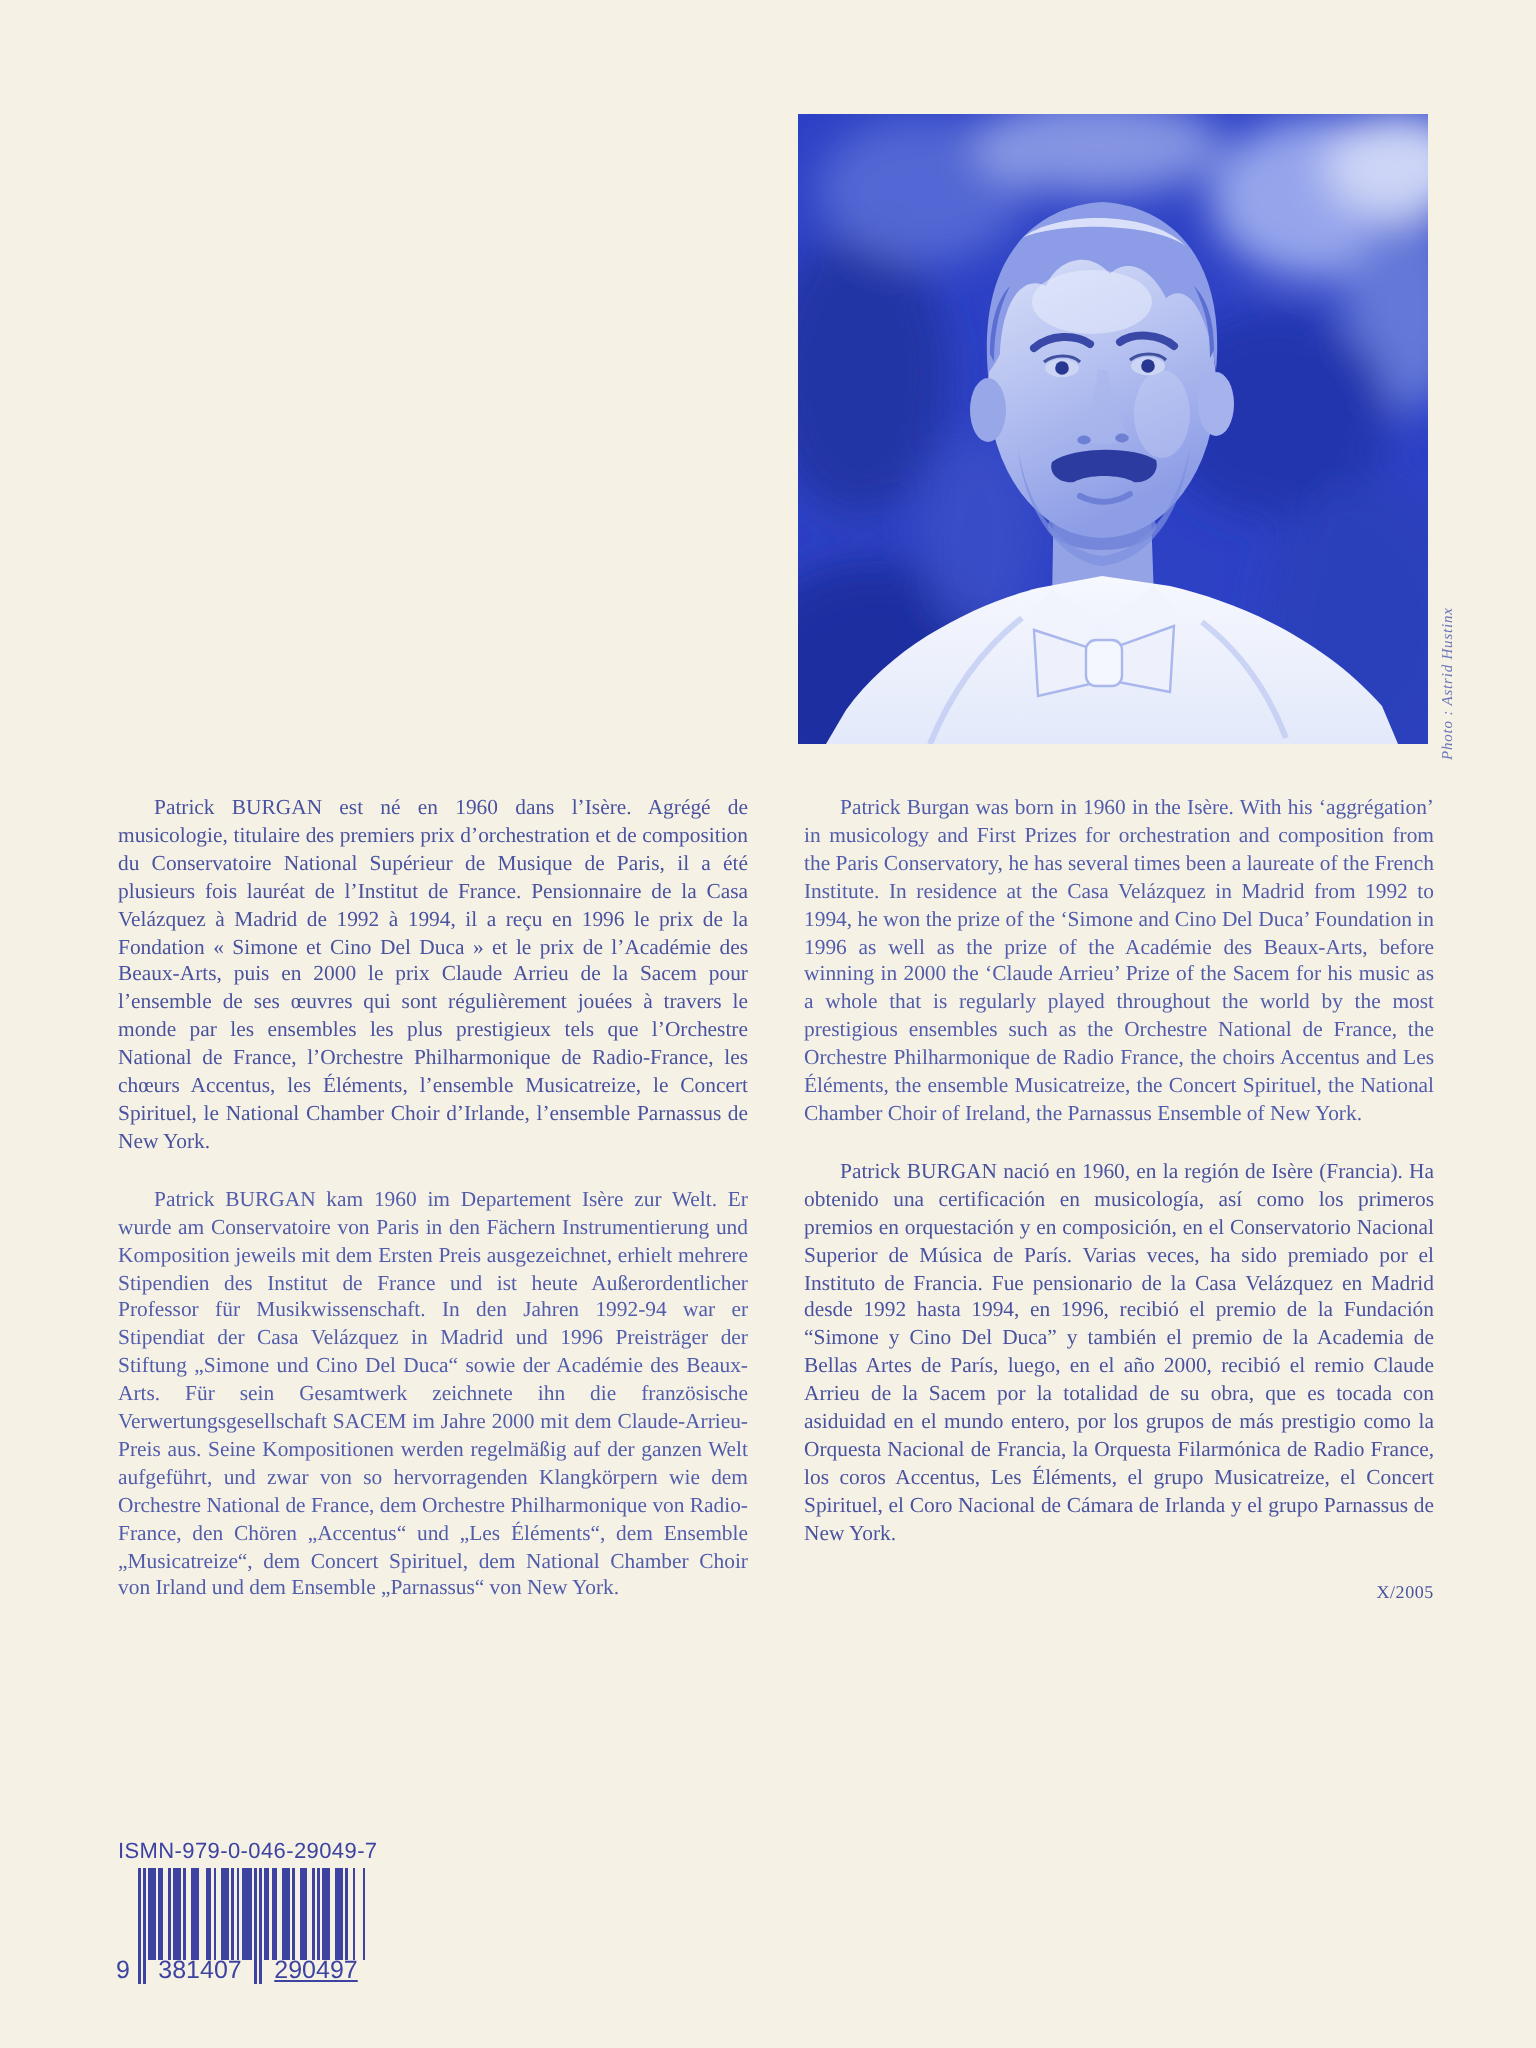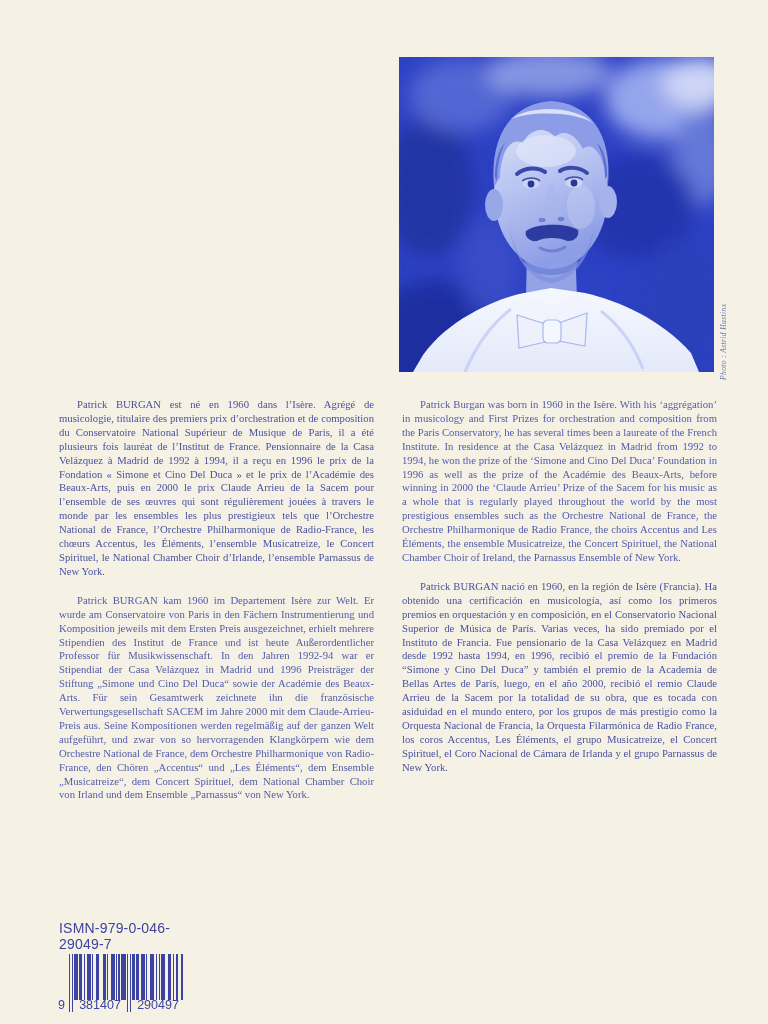--- a/index.html
+++ b/index.html
@@ -32,32 +32,32 @@
   .credit{
     position:absolute;left:719px;top:264px;height:116px;
     writing-mode:vertical-rl;transform:rotate(180deg);
     font-style:italic;font-size:7.5px;letter-spacing:.4px;
     color:#6a74b8;white-space:nowrap;
   }
   
   .barcode{position:absolute;left:57px;top:920px;width:150px;color:var(--barcode-ink,#3d43a0);}
   .ismn{
     font-family:"Liberation Sans",sans-serif;
-    font-size:14px;letter-spacing:.2px;margin:0 0 2px 2px;
+    font-size:11px;letter-spacing:.2px;margin:0 0 2px 2px;
   }
   .bars-wrap{position:relative;width:120px;height:72px;margin-left:12px;}
   .bars-wrap svg{display:block;}
   .bc-digit{
     position:absolute;top:45px;
     font-family:"Liberation Sans",sans-serif;
     font-size:12.5px;line-height:13px;color:var(--barcode-ink,#3d43a0);
   }
   .bc-lead{left:-11px;}
   .bc-g1{left:5px;width:52px;text-align:center;}
-  .bc-g2{left:63px;width:52px;text-align:center;}
+  .bc-g2{left:63px;width:52px;text-align:center;text-decoration:underline;}
 </style>
 </head>
 <body>
 
 <div class="page">
 
   <div class="photo">
     <svg viewBox="0 0 315 315" preserveAspectRatio="none">
       <defs>
         <filter id="soft" x="-30%" y="-30%" width="160%" height="160%">
@@ -142,20 +142,21 @@
   <div class="credit">Photo : Astrid Hustinx</div>
 
   <div class="col col-left">
     <p>Patrick BURGAN est né en 1960 dans l’Isère. Agrégé de musicologie, titulaire des premiers prix d’orchestration et de composition du Conservatoire National Supérieur de Musique de Paris, il a été plusieurs fois lauréat de l’Institut de France. Pensionnaire de la Casa Velázquez à Madrid de 1992 à 1994, il a reçu en 1996 le prix de la Fondation « Simone et Cino Del Duca » et le prix de l’Académie des Beaux-Arts, puis en 2000 le prix Claude Arrieu de la Sacem pour l’ensemble de ses œuvres qui sont régulièrement jouées à travers le monde par les ensembles les plus prestigieux tels que l’Orchestre National de France, l’Orchestre Philharmonique de Radio-France, les chœurs Accentus, les Éléments, l’ensemble Musicatreize, le Concert Spirituel, le National Chamber Choir d’Irlande, l’ensemble Parnassus de New York.</p>
     <p class="para-italic">Patrick BURGAN kam 1960 im Departement Isère zur Welt. Er wurde am Conservatoire von Paris in den Fächern Instrumentierung und Komposition jeweils mit dem Ersten Preis ausgezeichnet, erhielt mehrere Stipendien des Institut de France und ist heute Außerordentlicher Professor für Musikwissenschaft. In den Jahren 1992-94 war er Stipendiat der Casa Velázquez in Madrid und 1996 Preisträger der Stiftung „Simone und Cino Del Duca“ sowie der Académie des Beaux-Arts. Für sein Gesamtwerk zeichnete ihn die französische Verwertungsgesellschaft SACEM im Jahre 2000 mit dem Claude-Arrieu-Preis aus. Seine Kompositionen werden regelmäßig auf der ganzen Welt aufgeführt, und zwar von so hervorragenden Klangkörpern wie dem Orchestre National de France, dem Orchestre Philharmonique von Radio-France, den Chören „Accentus“ und „Les Éléments“, dem Ensemble „Musicatreize“, dem Concert Spirituel, dem National Chamber Choir von Irland und dem Ensemble „Parnassus“ von New York.</p>
   </div>
 
   <div class="col col-right">
     <p class="para-italic">Patrick Burgan was born in 1960 in the Isère. With his ‘aggrégation’ in musicology and First Prizes for orchestration and composition from the Paris Conservatory, he has several times been a laureate of the French Institute. In residence at the Casa Velázquez in Madrid from 1992 to 1994, he won the prize of the ‘Simone and Cino Del Duca’ Foundation in 1996 as well as the prize of the Académie des Beaux-Arts, before winning in 2000 the ‘Claude Arrieu’ Prize of the Sacem for his music as a whole that is regularly played throughout the world by the most prestigious ensembles such as the Orchestre National de France, the Orchestre Philharmonique de Radio France, the choirs Accentus and Les Éléments, the ensemble Musicatreize, the Concert Spirituel, the National Chamber Choir of Ireland, the Parnassus Ensemble of New York.</p>
     <p>Patrick BURGAN nació en 1960, en la región de Isère (Francia). Ha obtenido una certificación en musicología, así como los primeros premios en orquestación y en composición, en el Conservatorio Nacional Superior de Música de París. Varias veces, ha sido premiado por el Instituto de Francia. Fue pensionario de la Casa Velázquez en Madrid desde 1992 hasta 1994, en 1996, recibió el premio de la Fundación “Simone y Cino Del Duca” y también el premio de la Academia de Bellas Artes de París, luego, en el año 2000, recibió el remio Claude Arrieu de la Sacem por la totalidad de su obra, que es tocada con asiduidad en el mundo entero, por los grupos de más prestigio como la Orquesta Nacional de Francia, la Orquesta Filarmónica de Radio France, los coros Accentus, Les Éléments, el grupo Musicatreize, el Concert Spirituel, el Coro Nacional de Cámara de Irlanda y el grupo Parnassus de New York.</p>
+    <div class="plate">X/2005</div>
   </div>
 
   <div class="barcode">
     <div class="ismn">ISMN-979-0-046-29049-7</div>
     <div class="bars-wrap">
       <svg id="barcode-svg" width="120" height="58" viewBox="0 0 120 58" shape-rendering="crispEdges">
           <rect x="0.00" y="0" width="1.31" height="58" fill="#3d43a0"></rect>
           <rect x="2.53" y="0" width="1.31" height="58" fill="#3d43a0"></rect>
           <rect x="5.05" y="0" width="1.31" height="46" fill="#3d43a0"></rect>
           <rect x="6.32" y="0" width="1.31" height="46" fill="#3d43a0"></rect>

